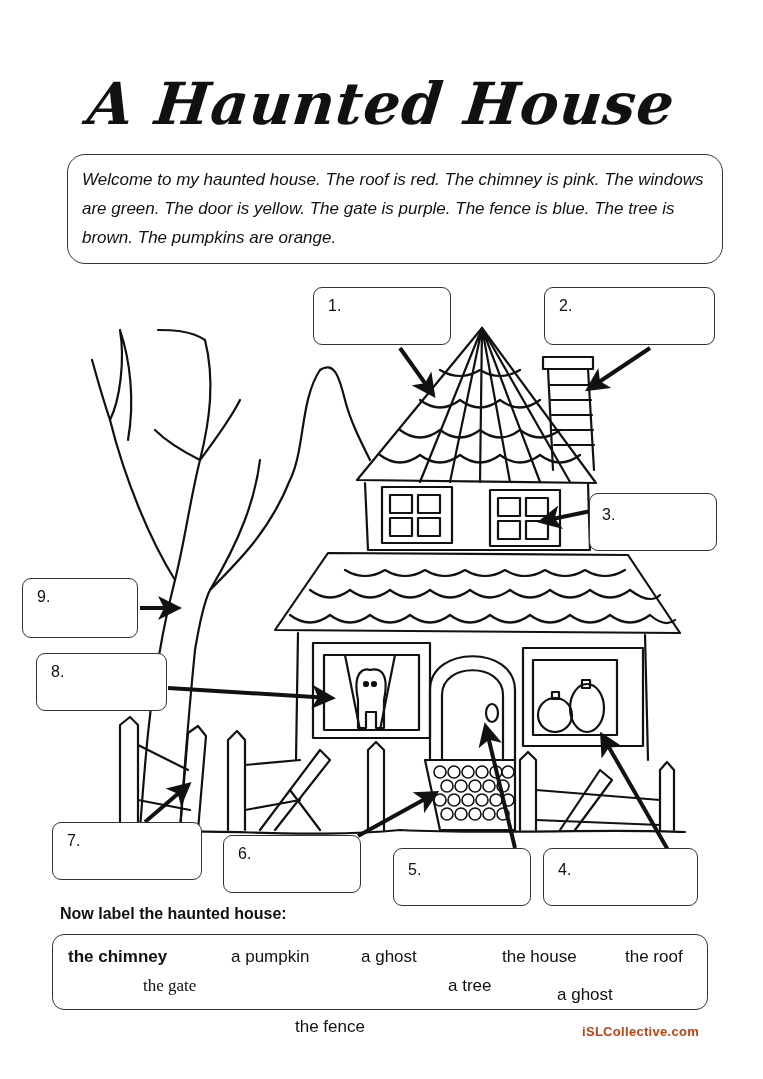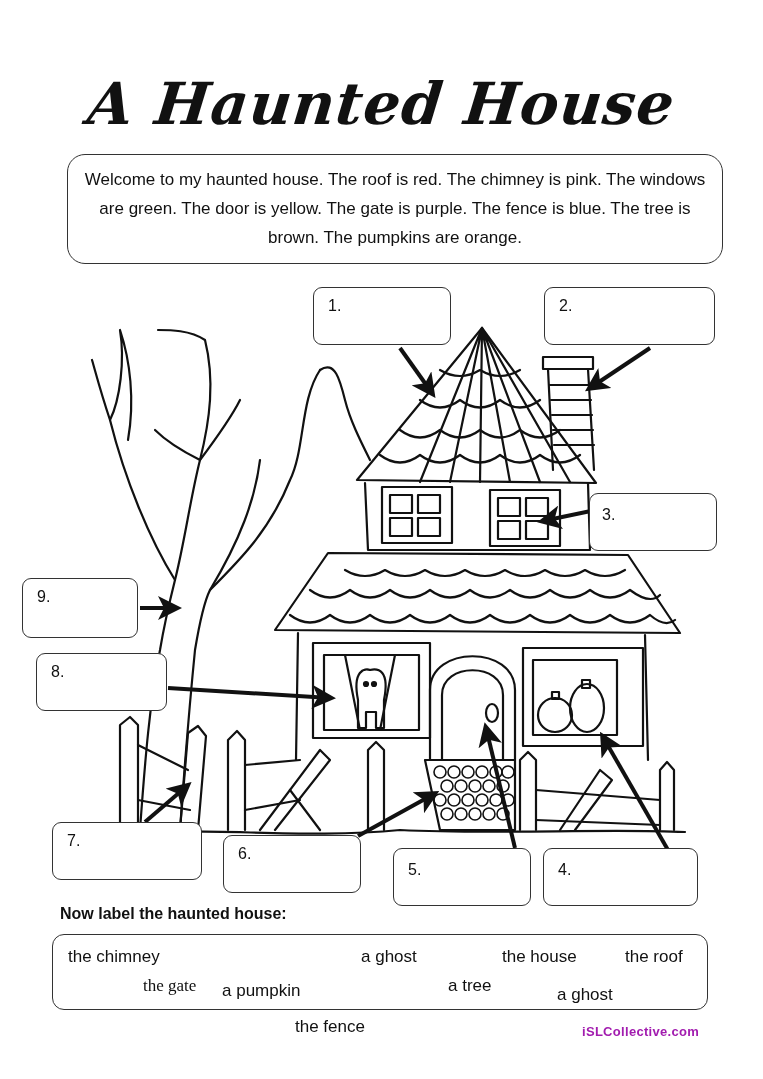--- a/index.html
+++ b/index.html
@@ -3,31 +3,31 @@
 <meta charset="utf-8">
 <style>
   html, body { margin:0; padding:0; background:#ffffff; }
   body { width:763px; height:1079px; position:relative; overflow:hidden;
          font-family:"Liberation Sans", sans-serif; color:#111; }
   .title { position:absolute; left:0; top:70px; width:763px; text-align:center;
            font-family:"DejaVu Serif", serif; font-style:italic; font-weight:bold;
            font-size:58px; letter-spacing:1px; color:#111; transform:skewX(-6deg); }
   .intro { position:absolute; left:67px; top:154px; width:656px; height:110px;
            border:1.5px solid #333; border-radius:18px; box-sizing:border-box;
-           padding:10px 14px; text-align:center; font-size:17px; line-height:29px; }
+           padding:10px 14px; font-size:17px; line-height:29px;font-style:italic; }
   .drawing { position:absolute; left:0; top:0; width:763px; height:1079px; }
   .lbox { position:absolute; width:138px; height:58px; border:1.5px solid #333;
           border-radius:9px; background:#fff; box-sizing:border-box;
           font-size:16px; padding:9px 0 0 14px; }
   .instr { position:absolute; left:60px; top:905px; font-weight:bold; font-size:16px; }
   .bank { position:absolute; left:52px; top:934px; width:656px; height:76px;
           border:1.5px solid #333; border-radius:12px; box-sizing:border-box; font-size:17px; }
   .bank span { position:absolute; white-space:nowrap; }
   .wm { position:absolute; left:582px; top:1024px; font-size:13px; font-weight:bold;
-        color:#a21caf; letter-spacing:0.3px; }
+        color:#c2410c; letter-spacing:0.3px; }
 </style>
 </head>
 <body>
 
 <div class="title">A Haunted House</div>
 
 <div class="intro">Welcome to my haunted house.  The roof is red.  The chimney is pink.  The windows are green.  The door is yellow.  The gate is purple.  The fence is blue.   The tree is brown.  The pumpkins are orange.</div>
 
 <svg class="drawing" viewBox="0 0 763 1079">
   <defs>
@@ -170,22 +170,22 @@
 <div class="lbox" style="left:543px;top:848px;width:155px;padding-top:12px;"><span>4.</span></div>
 <div class="lbox" style="left:393px;top:848px;padding-top:12px;"><span>5.</span></div>
 <div class="lbox" style="left:223px;top:835px;"><span>6.</span></div>
 <div class="lbox" style="left:52px;top:822px;width:150px;"><span>7.</span></div>
 <div class="lbox" style="left:36px;top:653px;width:131px;"><span>8.</span></div>
 <div class="lbox" style="left:22px;top:578px;width:116px;height:60px;"><span>9.</span></div>
 
 <div class="instr">Now label the haunted house:</div>
 
 <div class="bank">
-  <span style="left:15px;top:12px;">the chimney</span>
-  <span style="left:169px;top:12px;margin-top:34px;">a pumpkin</span>
+  <span style="left:15px;top:12px;font-weight:bold;">the chimney</span>
+  <span style="left:178px;top:12px;">a pumpkin</span>
   <span style="left:308px;top:12px;">a ghost</span>
   <span style="left:449px;top:12px;">the house</span>
   <span style="left:572px;top:12px;">the roof</span>
   <span style="left:90px;top:41px;font-family:Liberation Serif, serif;">the gate</span>
   <span style="left:242px;top:41px;margin-top:41px;">the fence</span>
   <span style="left:395px;top:41px;">a tree</span>
   <span style="left:504px;top:41px;margin-top:9px;">a ghost</span>
 </div>
 
 <div class="wm">iSLCollective.com</div>

